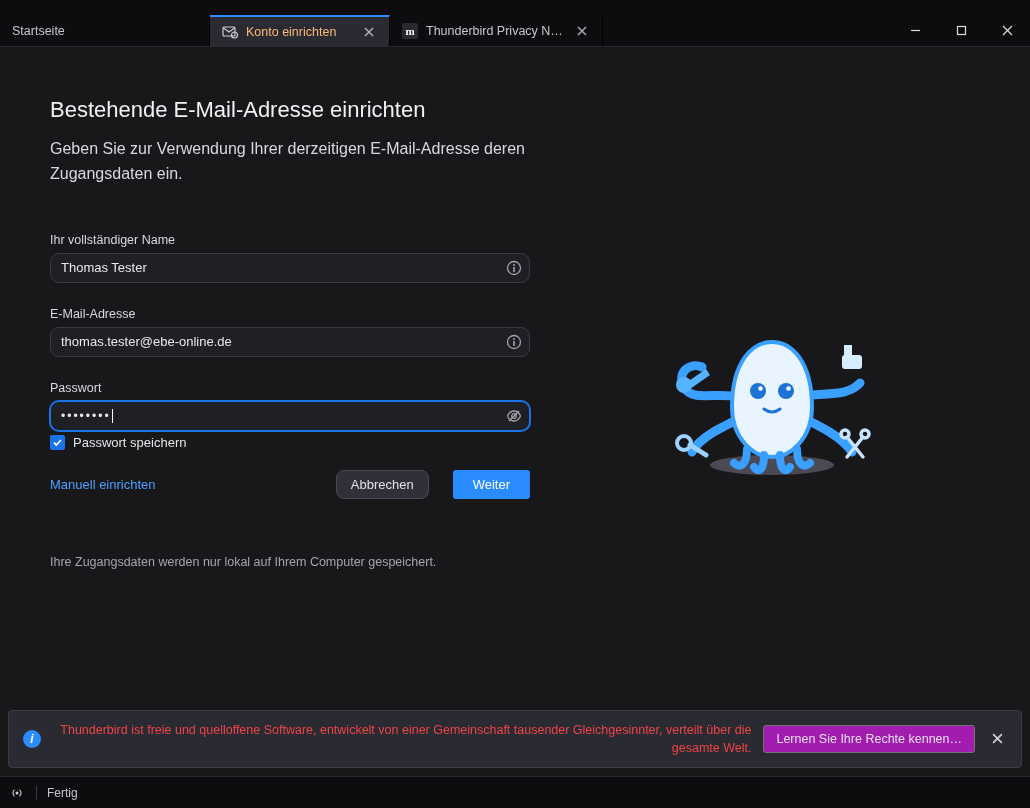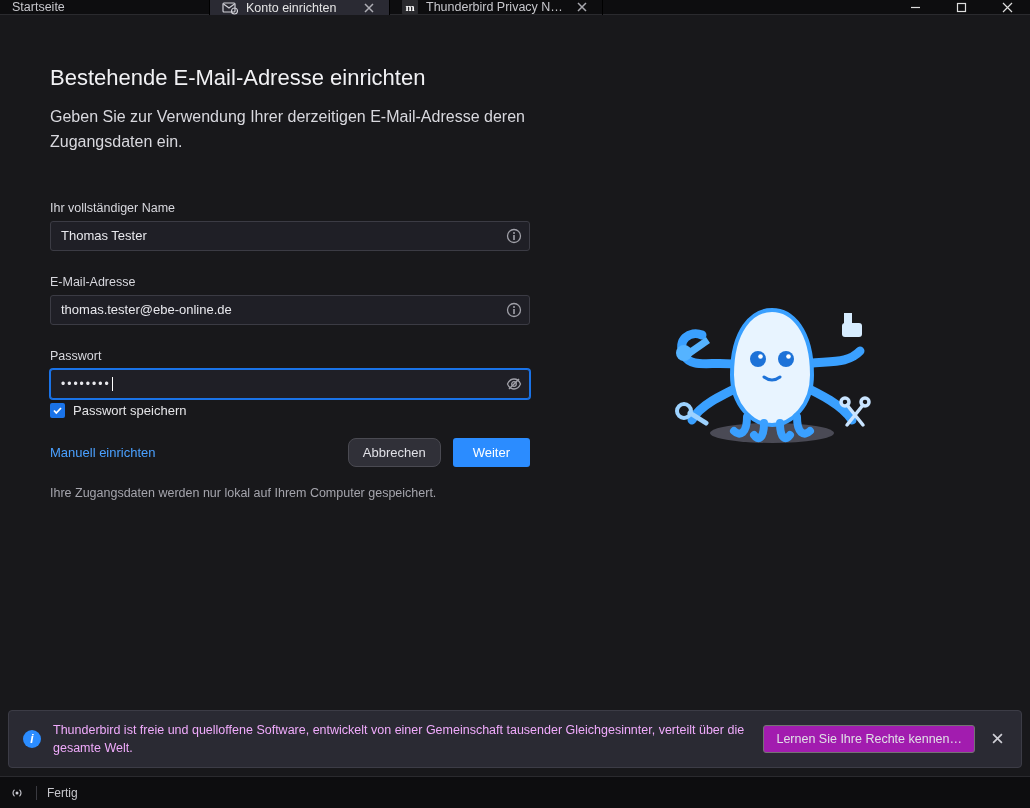--- a/index.html
+++ b/index.html
@@ -7,40 +7,40 @@
   width: 1030px; height: 808px;
   background: #18181b;
   font-family: "Segoe UI", Arial, sans-serif;
   font-size: 13px;
   color: #e4e4e7;
   overflow: hidden;
   display: flex; flex-direction: column;
 }
 
 .tabs {
-  height: 15px;
+  height: 47px;
   background: #0d0d0f;
-  display: flex; align-items: center;
+  display: flex; align-items: flex-end;
   border-bottom: 1px solid #2a2a2e;
 }
 .tab {
   display: flex; align-items: center;
   padding: 0 12px; gap: 8px;
   color: #c7c7cc; font-size: 12.5px;
   min-width: 180px; height: 31px;
   border-right: 1px solid #000;
   cursor: pointer;
 }
 .tab.start { min-width: 210px; }
 .tab.active {
   background: #2a2a33;
   border-top: 2px solid #2b8cff;
   padding-top: 0;
 }
-.tab.active .tab-label { color: #e5e5e5; }
+.tab.active .tab-label { color: #fdba74; }
 .tab-icon { width: 16px; height: 16px; display: inline-flex; align-items: center; justify-content: center; }
 .tab-close { margin-left: auto; width: 16px; height: 16px; display: flex; align-items: center; justify-content: center; opacity: .8; }
 .tab-close svg { width: 10px; height: 10px; }
 .winctrl { margin-left: auto; display: flex; }
 .winctrl .btn { width: 46px; height: 31px; display: flex; align-items: center; justify-content: center; cursor: pointer; }
 .winctrl .btn svg { width: 11px; height: 11px; stroke: #ddd; fill: none; stroke-width: 1.2; }
 
 
 .content {
   flex: 1; display: flex; padding: 50px 16px 0 50px;
@@ -48,40 +48,40 @@
 }
 .form-col { width: 480px; }
 h1 { font-size: 22px; font-weight: 400; color: #f1f1f4; margin-bottom: 14px; }
 .desc { font-size: 16px; color: #d8d8de; line-height: 1.55; margin-bottom: 46px; }
 
 .field-label { font-size: 12.5px; color: #d8d8de; margin-bottom: 6px; display: block; }
 .input-wrap {
   position: relative;
   display: flex; align-items: center;
   background: #1f1f26; border: 1px solid #3b3b44;
-  border-radius: 3px; height: 30px;
+  border-radius: 9px; height: 30px;
   margin-bottom: 24px;
 }
 .input-wrap.focus { border: 1px solid #1a73e8; box-shadow: 0 0 0 1px #1a73e8; }
 .input-wrap input {
   flex: 1; background: transparent; border: none; outline: none;
   color: #e8e8ed; font-size: 13px; padding: 0 10px; height: 100%;
   font-family: inherit;
 }
 .input-icon { width: 30px; display: flex; align-items: center; justify-content: center; }
 .input-icon svg { width: 16px; height: 16px; }
 
 .check-row { display: flex; align-items: center; gap: 8px; margin-top: -10px; margin-bottom: 20px; }
 .checkbox {
   width: 15px; height: 15px; background: #1a73e8; border-radius: 2px;
   display: flex; align-items: center; justify-content: center;
 }
 .checkbox svg { width: 11px; height: 11px; }
 
-.btn-row { display: flex; align-items: center; gap: 12px; margin-bottom: 19px; }
+.btn-row { display: flex; align-items: center; gap: 24px; margin-bottom: 56px; }
 .link { color: #4aa0ff; font-size: 13px; cursor: pointer; }
 .spacer { flex: 1; }
 .btn-secondary {
   background: #303038; border: 1px solid #4a4a52; color: #e0e0e6;
   padding: 6px 14px; border-radius: 8px; font-size: 13px; cursor: pointer;
 }
 .btn-primary {
   background: #2b8cff; border: none; color: #fff;
   padding: 7px 20px; border-radius: 3px; font-size: 13px; cursor: pointer;
 }
@@ -94,21 +94,21 @@
 .notif {
   margin: 8px; padding: 10px 14px;
   background: #2a2a33; border: 1px solid #3c3c46; border-radius: 4px;
   display: flex; align-items: center; gap: 12px;
 }
 .notif-icon {
   width: 18px; height: 18px; border-radius: 50%; background: #2b8cff;
   display: flex; align-items: center; justify-content: center; flex-shrink: 0;
   color: #fff; font-weight: bold; font-style: italic; font-size: 12px;
 }
-.notif-text { flex: 1; font-size: 12.5px; color: #f0abfc; line-height: 1.45; }
+.notif-text { flex: 1; font-size: 12.5px; color: #ef4444; line-height: 1.45; text-align: right; }
 .notif-btn {
   background: #a21caf; border: 1px solid #737373; color: #e0e0e6;
   padding: 6px 12px; border-radius: 3px; font-size: 12.5px; cursor: pointer;
 }
 .notif-close { width: 20px; height: 20px; display: flex; align-items: center; justify-content: center; cursor: pointer; }
 
 
 .status {
   height: 32px; background: #0d0d0f;
   border-top: 1px solid #2a2a2e;

